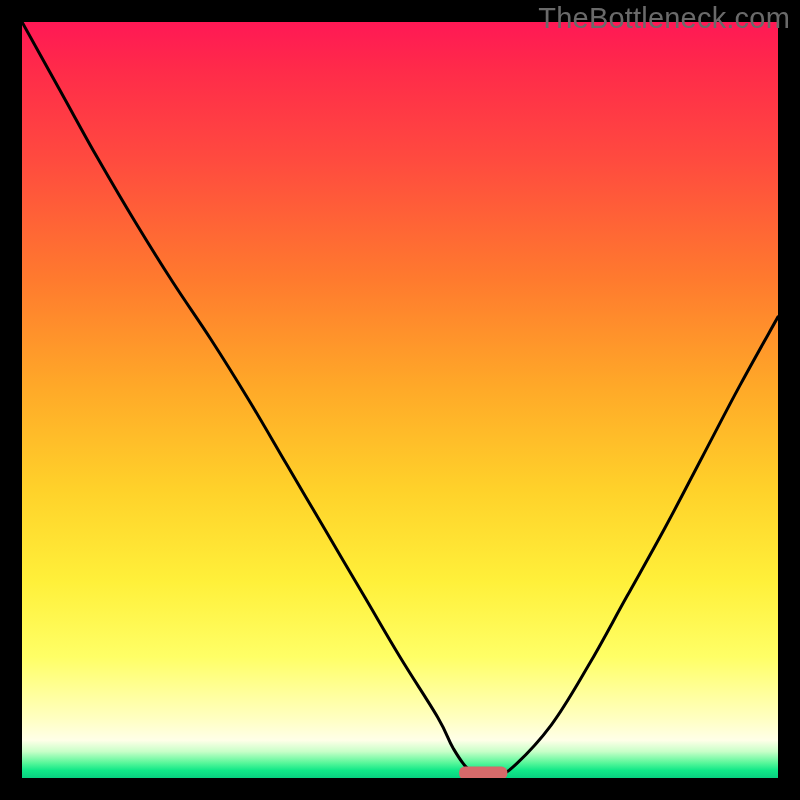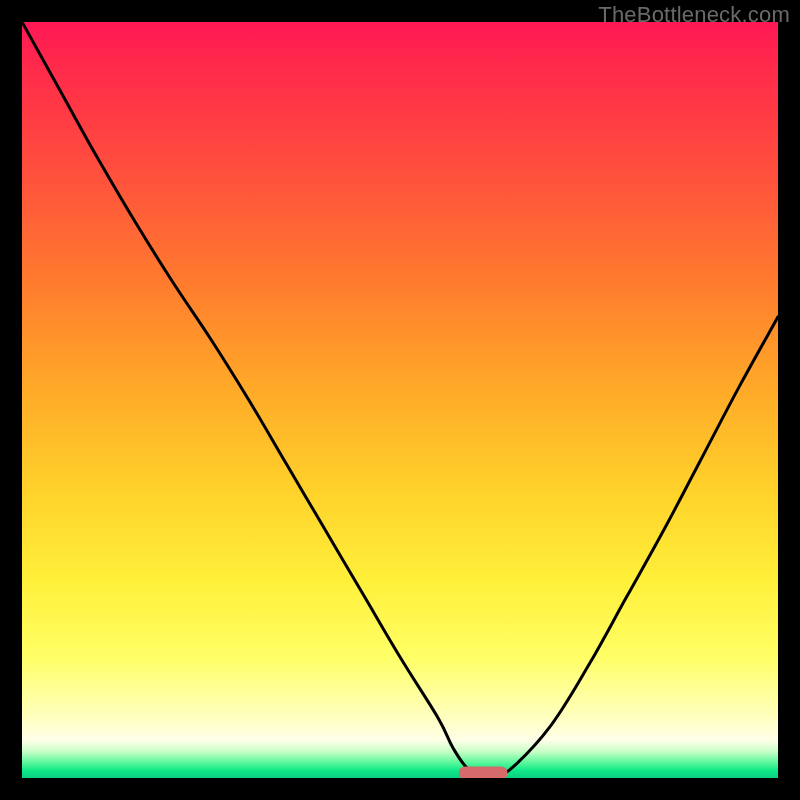--- a/index.html
+++ b/index.html
@@ -43,21 +43,21 @@
   }
   svg.curve {
     position: absolute;
     left: 0; top: 0;
   }
   .watermark {
     position: absolute;
     top: 2px;
     right: 10px;
     font-family: Arial, Helvetica, sans-serif;
-    font-size: 22px;
+    font-size: 29px;
     color: #6a6a6a;
     letter-spacing: 0.2px;
     text-align: right;
   }
 </style>
 </head>
 <body>
 
 <div class="frame">
   <div class="plot-area"></div>

